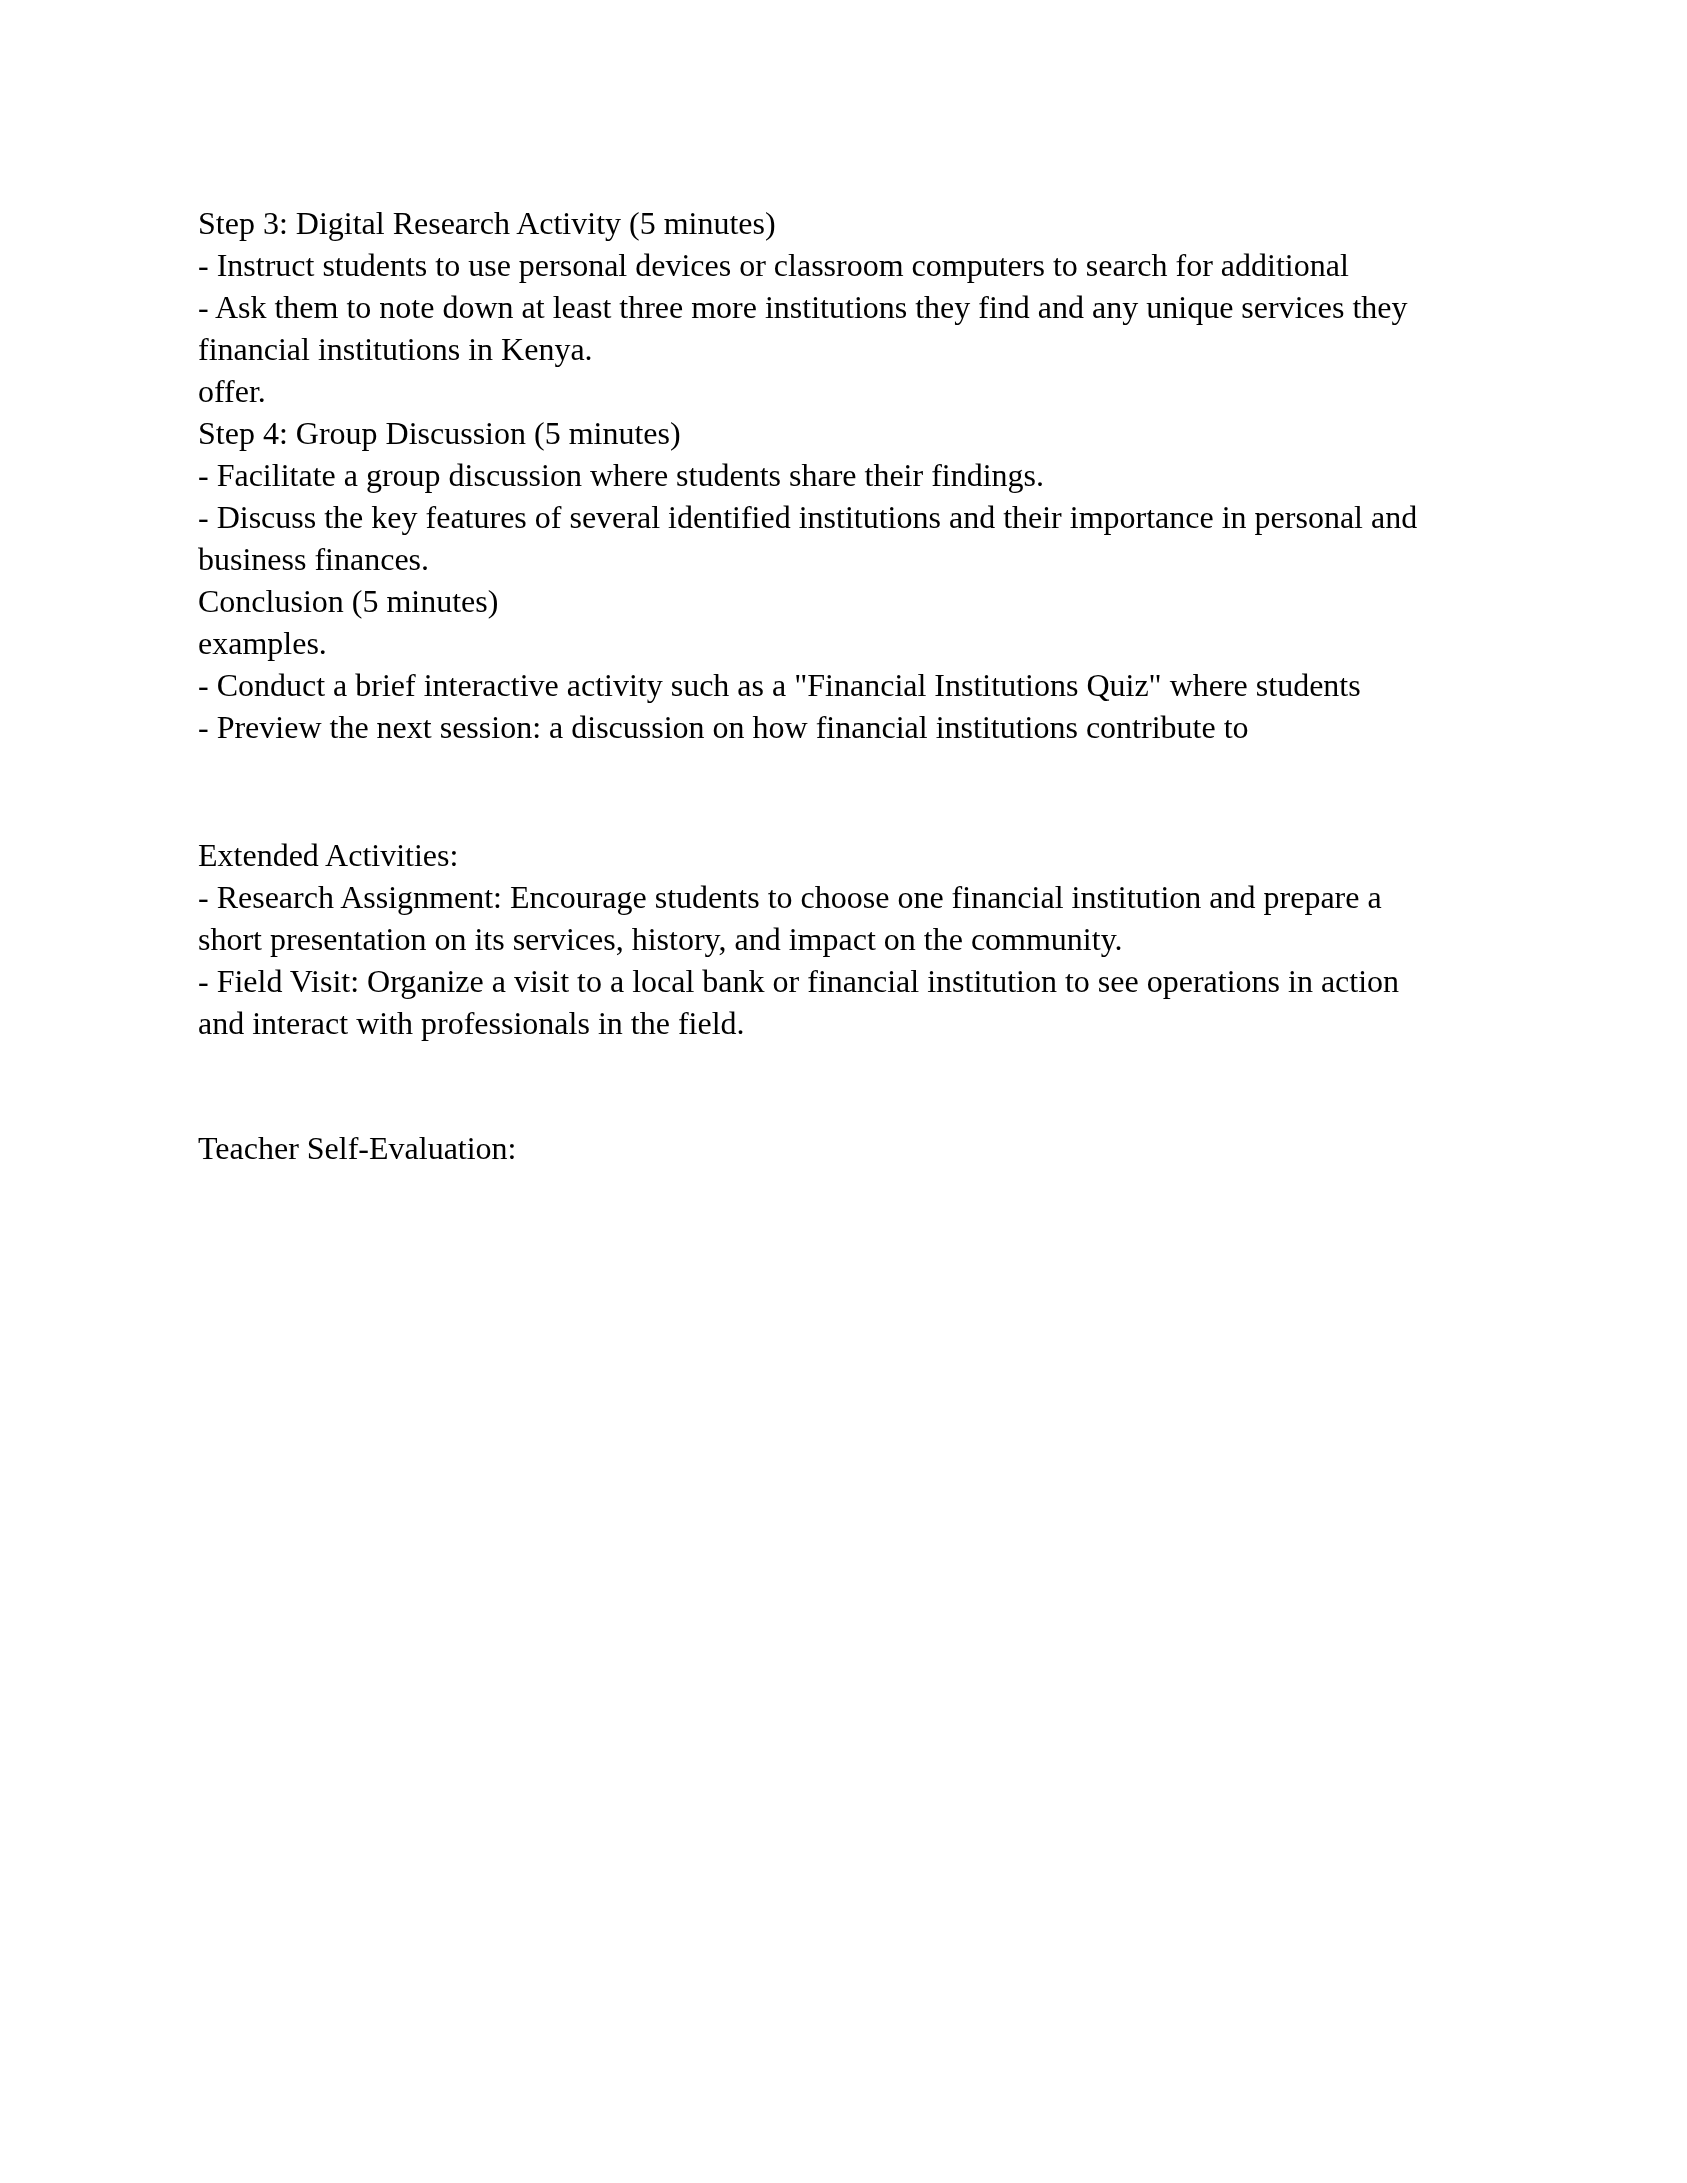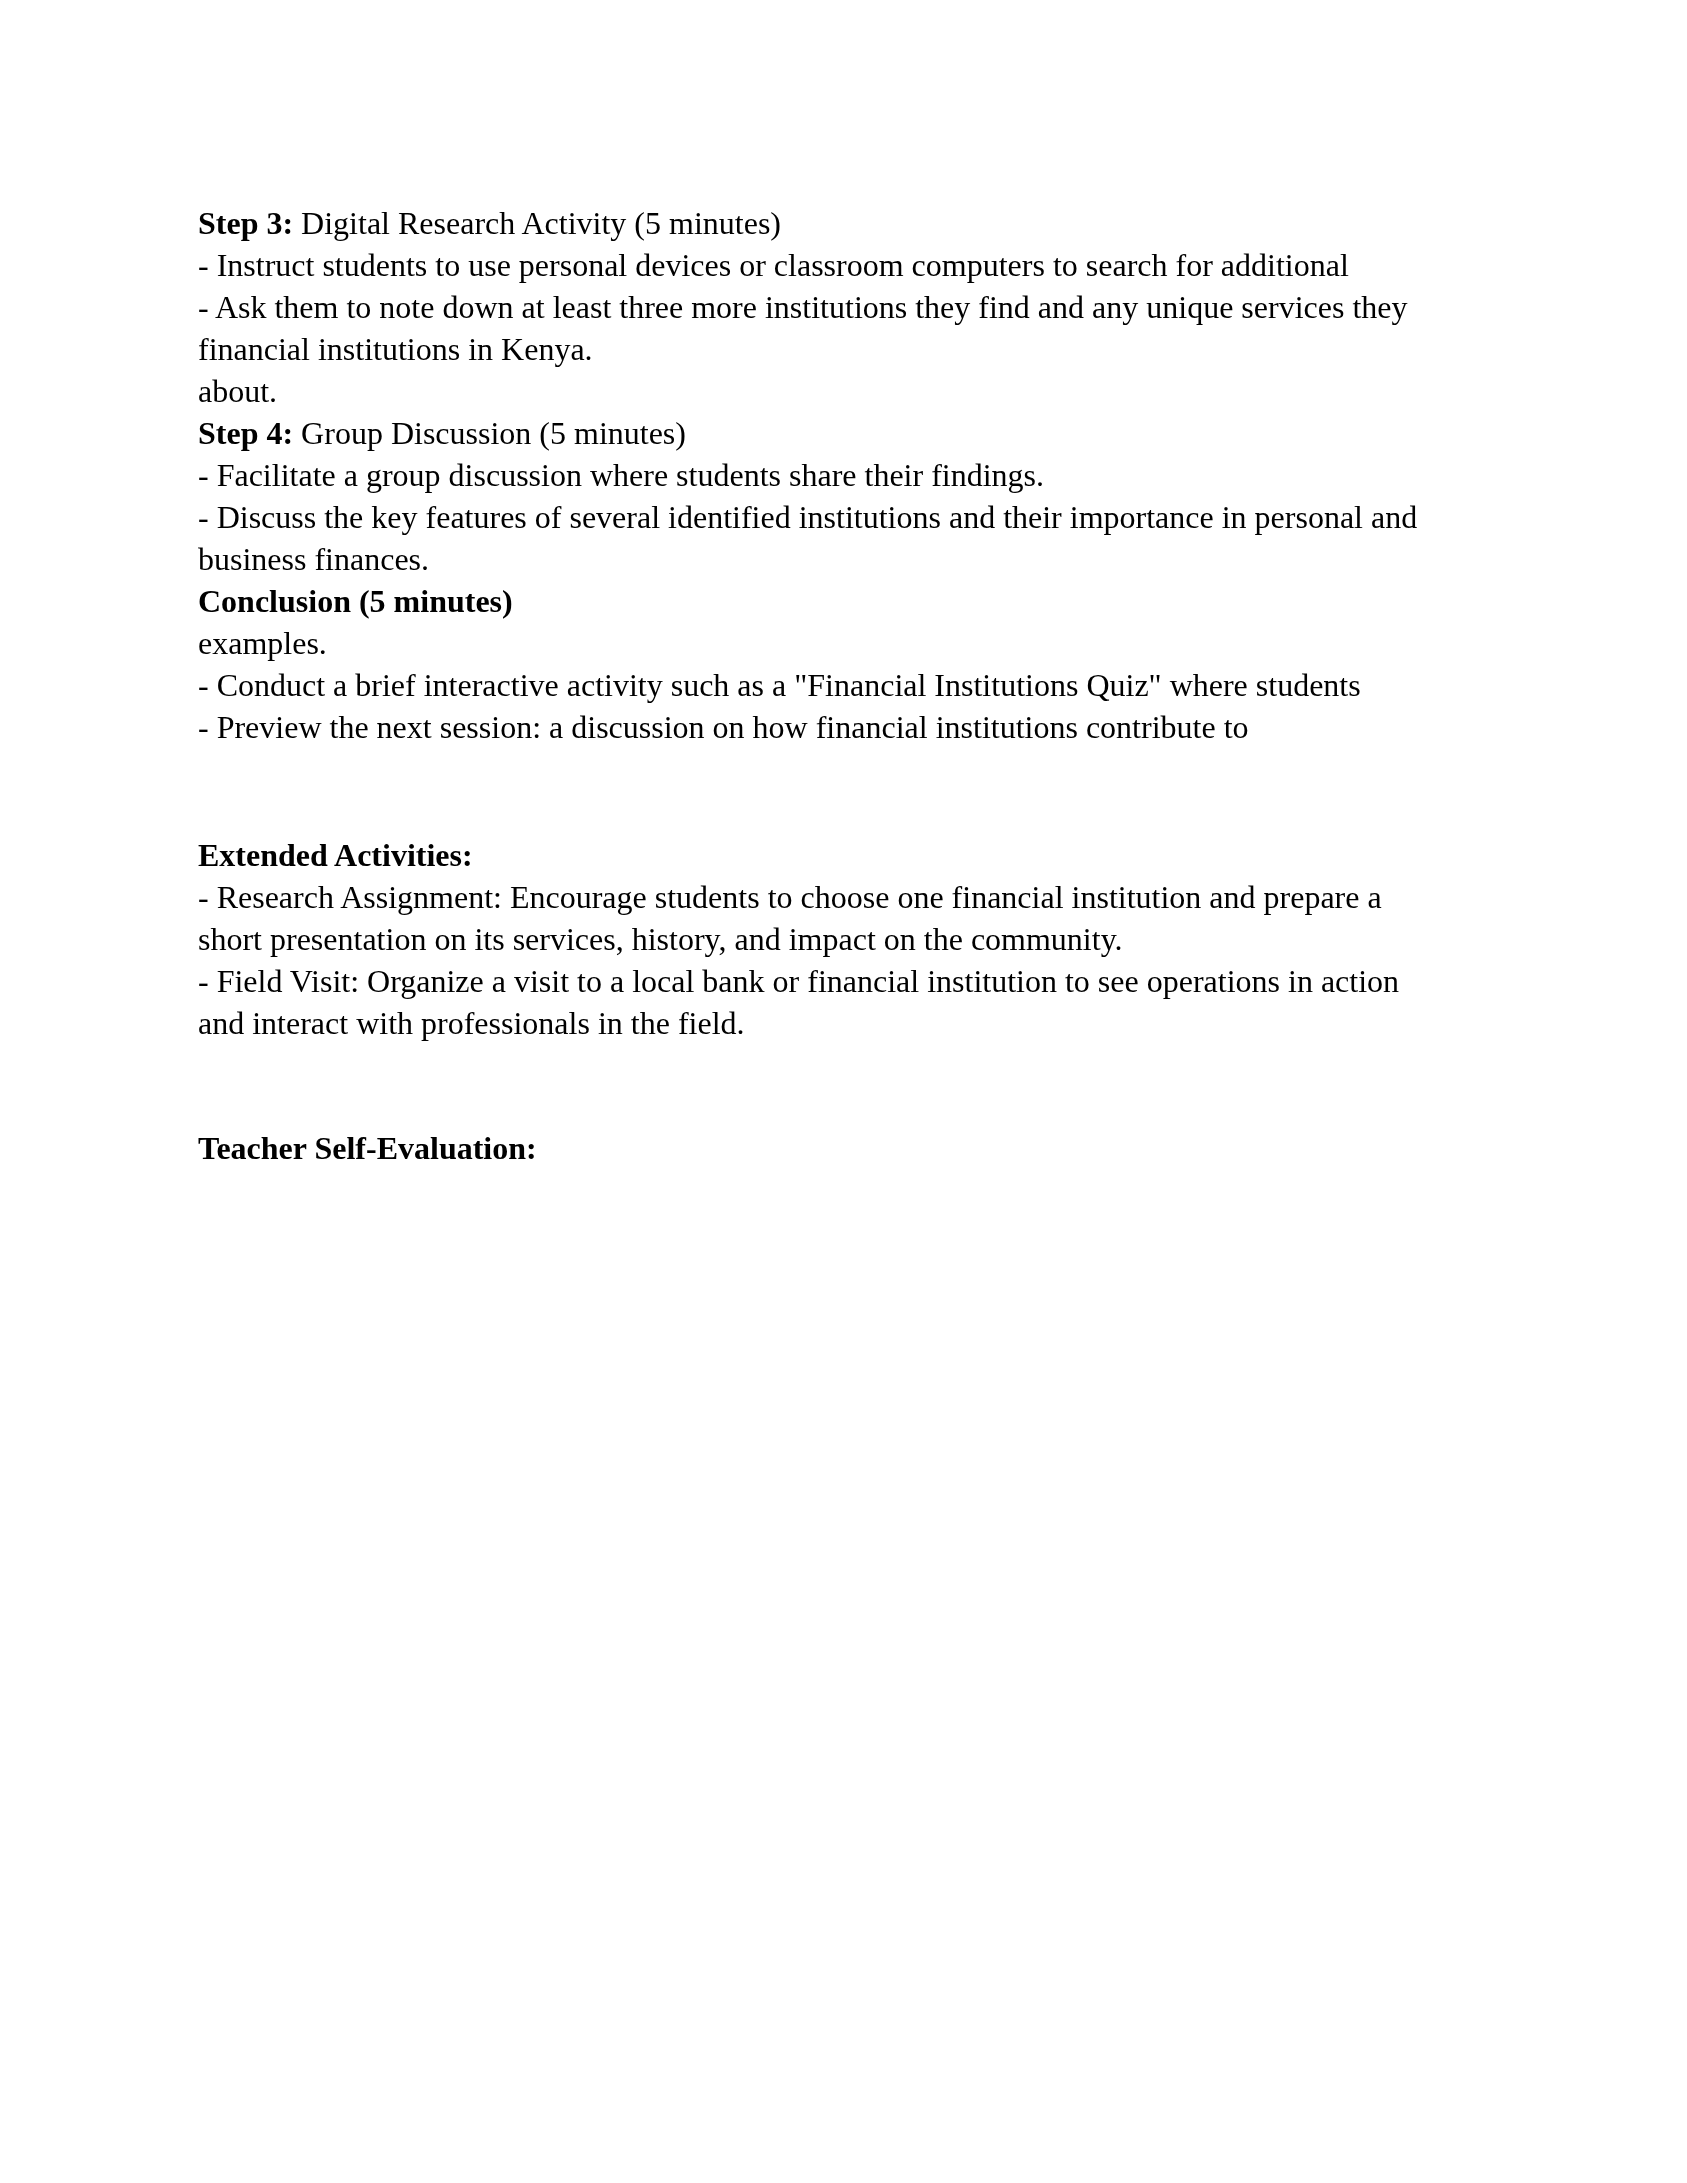--- a/index.html
+++ b/index.html
@@ -31,35 +31,35 @@
   }
   .section.gap-xlarge {
     margin-top: 83px;
   }
   .heading, .line {
     font-size: 32px;
     line-height: 42px;
     white-space: nowrap;
   }
   .bold {
-    font-weight: bold;
+    font-weight: normal;
     text-align: center;
   }
 </style>
 </head>
 <body>
 
 <div class="page-content">
 
   <div class="section">
     <div class="heading"><span class="bold">Step 3:</span><span> Digital Research Activity (5 minutes)</span></div>
     <div class="line">- Instruct students to use personal devices or classroom computers to search for additional</div>
     <div class="line">- Ask them to note down at least three more institutions they find and any unique services they</div>
     <div class="line">financial institutions in Kenya.</div>
-    <div class="line">about.</div>
+    <div class="line">offer.</div>
   </div>
 
   <div class="section">
     <div class="heading"><span class="bold">Step 4:</span><span> Group Discussion (5 minutes)</span></div>
     <div class="line">- Facilitate a group discussion where students share their findings.</div>
     <div class="line">- Discuss the key features of several identified institutions and their importance in personal and</div>
     <div class="line">business finances.</div>
   </div>
 
   <div class="section">

